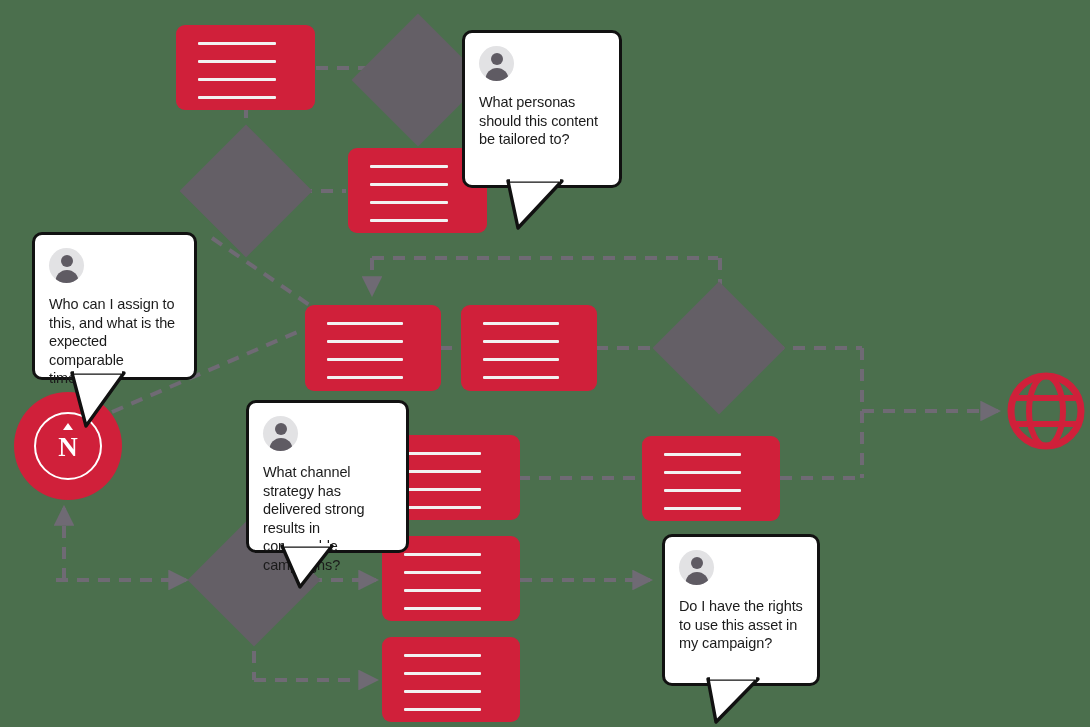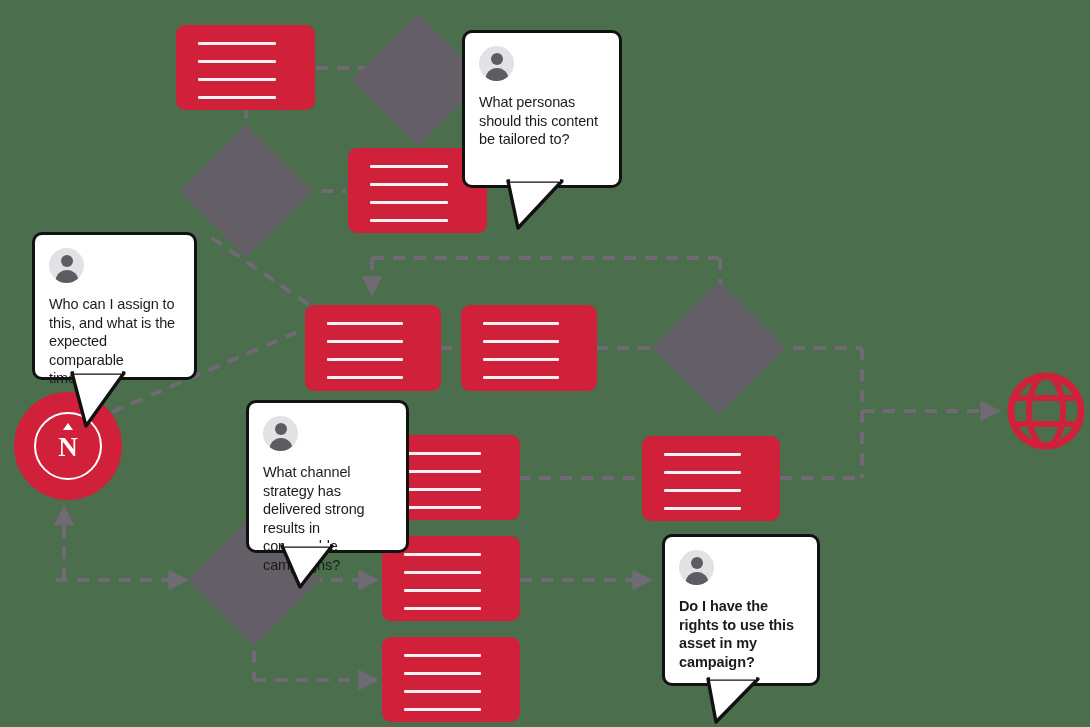--- a/index.html
+++ b/index.html
@@ -273,21 +273,21 @@
         <span class="head"></span>
         <span class="body"></span>
       </div>
       <div class="text">What channel strategy has delivered strong results in comparable campaigns?</div>
     </div>
     <svg class="tail" style="left:272px;top:543px;" width="80" height="50">
       <path d="M 10 3 L 60 3 L 28 44 Z" fill="#ffffff" stroke="#111111" stroke-width="3.4" stroke-linejoin="round"></path>
       <path d="M 12 1 L 58 1" stroke="#ffffff" stroke-width="5"></path>
     </svg>
 
-    <div class="bubble" style="left:662px;top:534px;width:158px;height:152px;font-weight:bold;">
+    <div class="bubble" style="left:662px;top:534px;width:158px;height:152px;">
       <div class="avatar">
         <span class="head"></span>
         <span class="body"></span>
       </div>
       <div class="text">Do I have the rights to use this asset in my campaign?</div>
     </div>
     <svg class="tail" style="left:700px;top:676px;" width="80" height="52">
       <path d="M 8 3 L 58 3 L 16 46 Z" fill="#ffffff" stroke="#111111" stroke-width="3.4" stroke-linejoin="round"></path>
       <path d="M 10 1 L 56 1" stroke="#ffffff" stroke-width="5"></path>
     </svg>

